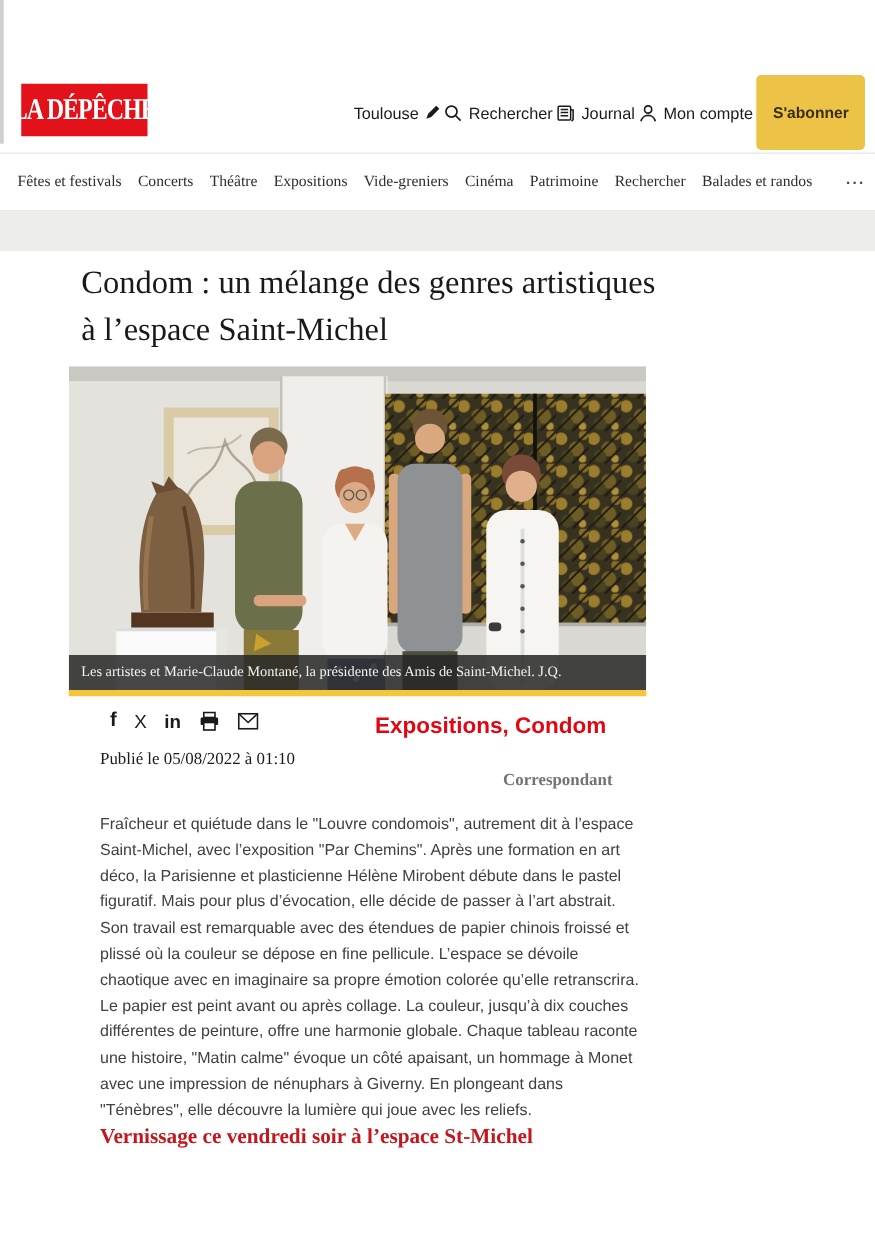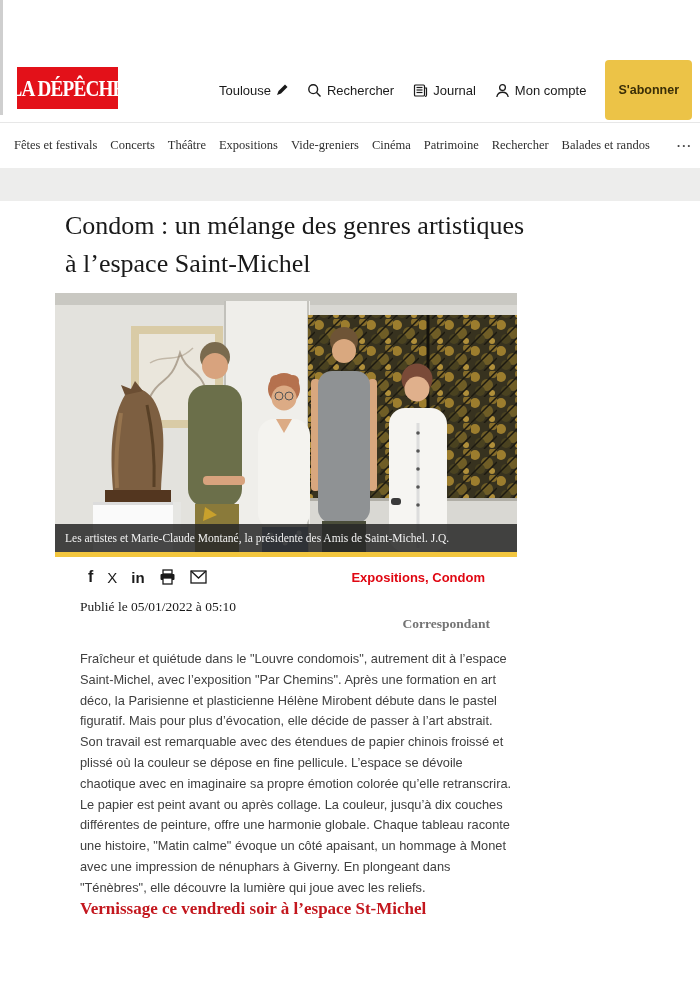--- a/index.html
+++ b/index.html
@@ -10,21 +10,21 @@
 
   
   #edge-strip { left:0; top:45; width:3px; height:115px; background:#cfcfcf; }
 
   
   #logo { left:17px; top:67px; width:101px; height:42px; background:#e31119;
           display:flex; align-items:center; justify-content:center; cursor:pointer; }
   #logo span { color:#fff; font-family:"Liberation Serif", serif; font-weight:bold;
                font-size:24px; letter-spacing:-1px; transform:scaleX(.80); white-space:nowrap; }
   #header-right { left:250px; right:8px; top:70px; height:40px; display:flex;
-                  align-items:center; justify-content:flex-end; gap:19px; }
+                  align-items:center; justify-content:flex-end; gap:3px; }
   .hitem { display:flex; align-items:center; gap:5px; font-size:13px; color:#1a1a1a;
            cursor:pointer; white-space:nowrap; }
   .hicon svg { display:block; }
   #subscribe-btn { background:#ecc347; color:#3a2e07; font-size:12.5px; font-weight:bold;
                    border:none; border-radius:4px; padding:23px 13px; cursor:pointer; }
 
   
   #nav { left:0; top:122px; width:700px; height:46px; border-top:1px solid #e7e7e7;
          display:flex; align-items:center; padding-left:14px; gap:13px;
          font-family:"Liberation Serif", serif; font-size:12.5px; color:#2e2e2e; }
@@ -45,21 +45,21 @@
                  line-height:28px; padding:0 10px; white-space:nowrap; overflow:hidden; }
   #yellow-rule { left:55px; top:552px; width:462px; height:5px; background:#f3c63e; }
 
   
   #share-row { left:88px; top:566px; height:22px; display:flex; align-items:center; gap:14px; }
   .share-btn { color:#1a1a1a; cursor:pointer; display:flex; align-items:center; }
   .glyph-f  { font-weight:bold; font-size:16px; }
   .glyph-x  { font-size:15px; }
   .glyph-in { font-weight:bold; font-size:15px; }
   #tags { left:300px; top:570px; width:185px; text-align:right; color:#e00712;
-          font-size:13px; font-weight:bold; cursor:pointer; }
+          font-size:18px; font-weight:bold; cursor:pointer; }
 
   #published { left:80px; top:599px; font-family:"Liberation Serif", serif;
                font-size:13.5px; color:#1a1a1a; }
   #author { left:80px; top:616px; width:410px; text-align:right;
             font-family:"Liberation Serif", serif; font-size:13.5px; font-weight:bold; color:#737373; }
 
   #body-col { left:80px; top:649px; width:432px; }
   #body-text { font-size:12.8px; line-height:20.8px; color:#404040; }
   #subhead { font-family:"Liberation Serif", serif; font-weight:bold;
              font-size:17px; color:#c3171e; }
@@ -244,21 +244,21 @@
     </span>
     <span class="share-btn">
       <svg width="17" height="14" viewBox="0 0 17 14" fill="none" stroke="#1a1a1a" stroke-width="1.3">
         <rect x="1" y="1" width="15" height="12"></rect>
         <path d="M1 1 L8.5 8 L16 1"></path>
       </svg>
     </span>
   </div>
   <div class="abs" id="tags">Expositions, Condom</div>
 
-  <div class="abs" id="published">Publié le 05/01/2022 à 05:10</div>
+  <div class="abs" id="published">Publié le 05/08/2022 à 01:10</div>
   <div class="abs" id="author">Correspondant</div>
 
   <div class="abs" id="body-col">
     <p id="body-text">Fraîcheur et quiétude dans le "Louvre condomois", autrement dit à l’espace Saint-Michel, avec l’exposition "Par Chemins". Après une formation en art déco, la Parisienne et plasticienne Hélène Mirobent débute dans le pastel figuratif. Mais pour plus d’évocation, elle décide de passer à l’art abstrait. Son travail est remarquable avec des étendues de papier chinois froissé et plissé où la couleur se dépose en fine pellicule. L’espace se dévoile chaotique avec en imaginaire sa propre émotion colorée qu’elle retranscrira. Le papier est peint avant ou après collage. La couleur, jusqu’à dix couches différentes de peinture, offre une harmonie globale. Chaque tableau raconte une histoire, "Matin calme" évoque un côté apaisant, un hommage à Monet avec une impression de nénuphars à Giverny. En plongeant dans "Ténèbres", elle découvre la lumière qui joue avec les reliefs.</p>
     <h2 id="subhead">Vernissage ce vendredi soir à l’espace St-Michel</h2>
   </div>
 
 </div>
 
 </body></html>

